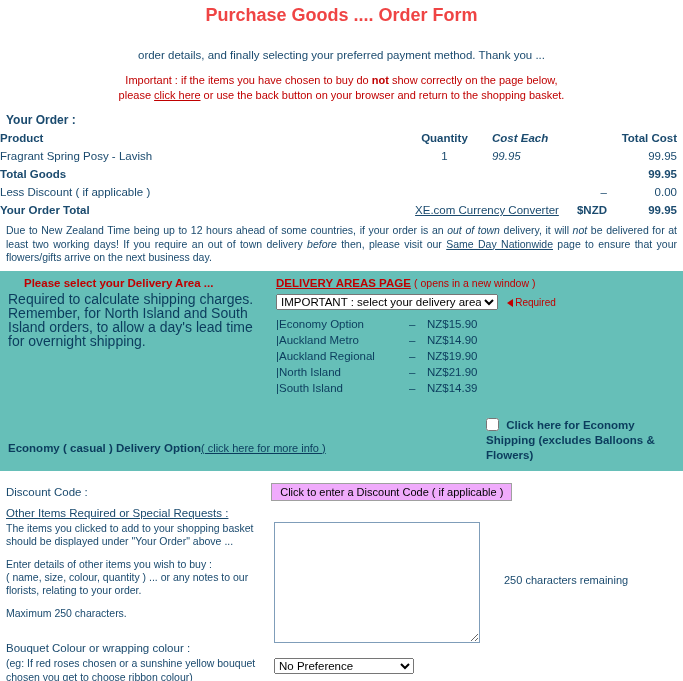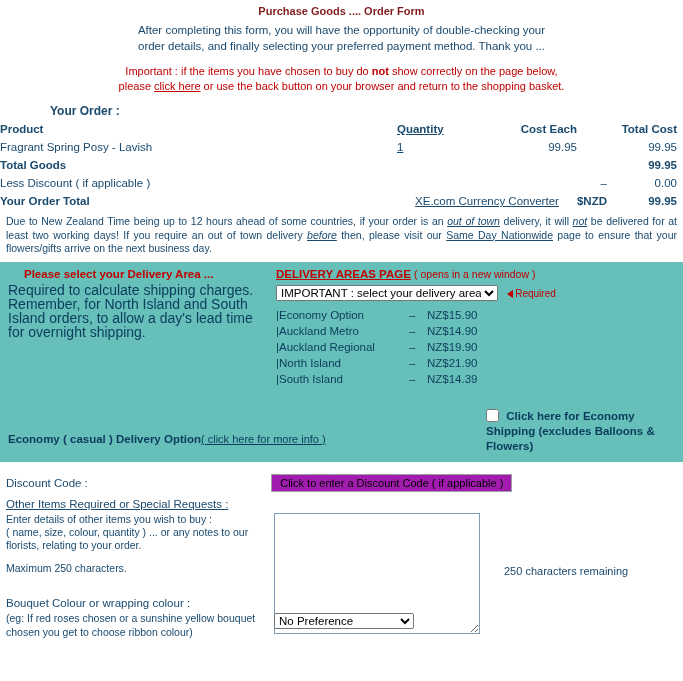--- a/index.html
+++ b/index.html
@@ -14,23 +14,23 @@
     font-size: 11.5px;
     color: #1a4a6e;
     overflow: hidden;
   }
   .page {
     width: 683px;
     position: relative;
   }
   .title {
     text-align: center;
-    color: #7f1d1d;
-    font-weight: bold;
-    font-size: 11px;
+    color: #ef4444;
+    font-weight: bold;
+    font-size: 18px;
     padding-top: 5px;
   }
   .intro {
     text-align: center;
     color: #1a4a6e;
     font-size: 11.5px;
     line-height: 16px;
     padding: 5px 60px 0 60px;
   }
   .important {
@@ -44,54 +44,53 @@
   .important a {
     color: #c00000;
     text-decoration: underline;
     margin-top: 8px;
   }
   .section-label {
     font-weight: bold;
     font-size: 12px;
     color: #1a4a6e;
     padding: 6px 0 2px 6px;
-    margin-left: 44px;
   }
   table.order {
     width: 100%;
     border-collapse: collapse;
     font-size: 11.5px;
   }
   table.order td {
     padding: 3px 0 3px 0;
     vertical-align: top;
   }
   .ocol-prod { padding-left: 6px; }
-  .ocol-qty { text-align: left; width: 95px; text-decoration: underline; }
-  .ocol-each { text-align: right; width: 85px; }
+  .ocol-qty { text-align: center; width: 95px; }
+  .ocol-each { width: 85px; font-style: italic; }
   .ocol-sign { text-align: right; width: 14px; }
   .ocol-total { text-align: right; width: 70px; padding-right: 6px !important; }
   .hdr td { font-weight: bold; }
   .bold { font-weight: bold; }
   .converter {
     text-align: center;
   }
   .converter a {
     color: #1a4a6e;
     text-decoration: underline;
   }
   .nzd { text-align: right; font-weight: bold; padding-right: 8px; }
   .note {
     font-size: 10.5px;
     color: #1a4a6e;
     line-height: 13.5px;
     padding: 5px 6px 6px 6px;
     text-align: justify;
   }
-  .note i { font-style: italic; text-decoration: underline; }
+  .note i { font-style: italic; }
   .note a { color: #1a4a6e; text-decoration: underline; }
 
   .delivery {
     background: #66bfb8;
     padding: 6px 6px 8px 6px;
     position: relative;
     min-height: 170px;
   }
   .delivery-left {
     width: 262px;
@@ -196,21 +195,21 @@
     width: 262px;
     font-size: 11.5px;
     color: #1a4a6e;
     vertical-align: middle;
   }
   button.disc {
     font-family: "Liberation Sans", sans-serif;
     font-size: 11px;
     color: #000;
     padding: 2px 8px;
-    background: #a21caf;
+    background: #f0abfc;
     border: 1px solid #a0a0a0;
   }
   .other-title {
     font-size: 11.5px;
     padding-bottom: 3px;
     text-decoration: underline;
   }
   .other-wrap { position: relative; }
   .other-left {
     width: 260px;
@@ -265,21 +264,21 @@
   a { cursor: pointer; }
 </style>
 </head>
 <body>
 
 <div class="page">
 
   <div class="title">Purchase Goods .... Order Form</div>
 
   <div class="intro">
-    <span>After completing this form, you will have the opportunity of double-checking your</span><br>
+    <br>
     <span>order details, and finally selecting your preferred payment method. Thank you ...</span>
   </div>
 
   <div class="important">
     <span>Important : if the items you have chosen to buy do </span><b>not</b><span> show correctly on the page below,</span><br>
     <span>please </span><a>click here</a><span> or use the back button on your browser and return to the shopping basket.</span>
   </div>
 
   <div class="section-label">Your Order :</div>
 
@@ -394,20 +393,21 @@
 
     <div class="row-discount">
       <span class="disc-label">Discount Code :</span>
       <button class="disc">Click to enter a Discount Code ( if applicable )</button>
     </div>
 
     <div class="other-title">Other Items Required or Special Requests :</div>
 
     <div class="other-wrap">
       <div class="other-left">
+        <p>The items you clicked to add to your shopping basket should be displayed under "Your Order" above ...</p>
         <p>
           <span>Enter details of other items you wish to buy :</span><br>
           <span>( name, size, colour, quantity ) ... or any notes to our florists, relating to your order.</span>
         </p>
         <p>Maximum 250 characters.</p>
       </div>
       <textarea class="other" style=""></textarea>
       <div class="chars">250 characters remaining</div>
     </div>
 

